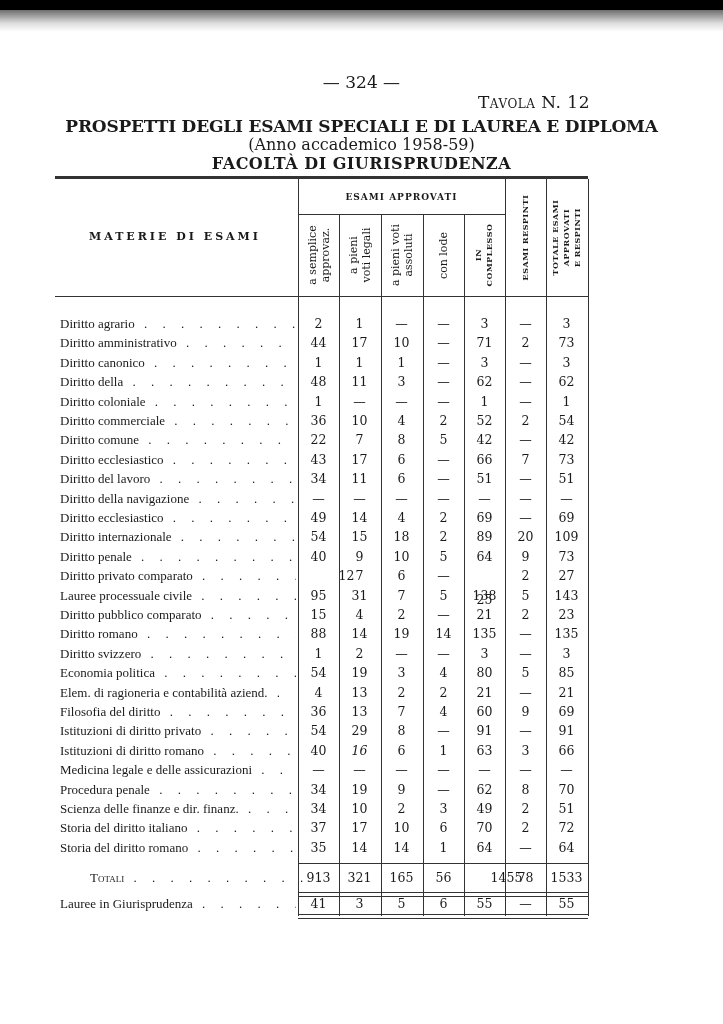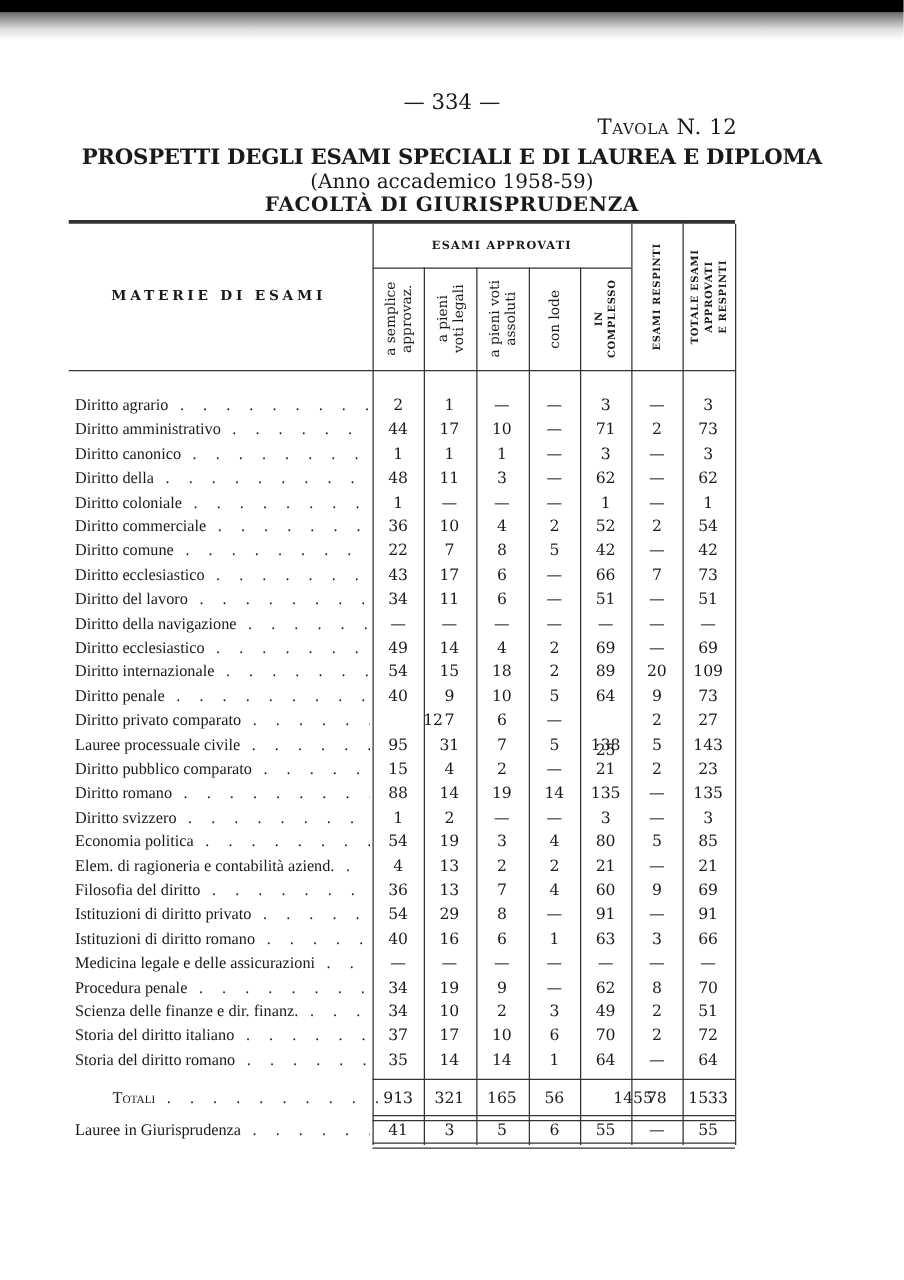--- a/index.html
+++ b/index.html
@@ -28,21 +28,21 @@
   .cell{position:absolute;text-align:center;width:41px;font-size:12.5px;}
   .totali-lbl{font-variant:small-caps;}
   .dbl{position:absolute;height:3px;border-top:1px solid #333;border-bottom:1px solid #333;}
 </style>
 </head>
 <body>
 
 <div class="topband"></div>
 <div class="topnoise"></div>
 
-<div class="page-num">— 334 —</div>
+<div class="page-num">— 324 —</div>
 <div class="tavola">Tavola N. 12</div>
 <div class="title">PROSPETTI DEGLI ESAMI SPECIALI E DI LAUREA E DIPLOMA</div>
 <div class="subtitle">(Anno accademico 1958-59)</div>
 <div class="faculty">FACOLTÀ DI GIURISPRUDENZA</div>
 
 <div id="table">
 
   <div class="rule" style="left:55px;top:176px;width:533px;height:3px;"></div>
   <div class="rule" style="left:55px;top:296px;width:533px;height:1px;"></div>
   <div class="rule" style="left:298px;top:214px;width:207px;height:1px;"></div>
@@ -304,21 +304,21 @@
         <div class="cell" style="left: 279px;">29</div>
         <div class="cell" style="left: 321px;">8</div>
         <div class="cell" style="left: 363px;">—</div>
         <div class="cell" style="left: 404px;">91</div>
         <div class="cell" style="left: 445px;">—</div>
         <div class="cell" style="left: 486px;">91</div>
       </div>
       <div class="row" style="top: 742.8px;">
         <div class="lbl"><span>Istituzioni di diritto romano</span><span class="dots"> . . . . . . . . . . . . . . . . . . . . . . .</span></div>
         <div class="cell" style="left: 238px;">40</div>
-        <div class="cell" style="left: 279px;">16</div>
+        <div class="cell" style="left: 279px; font-style: italic;">16</div>
         <div class="cell" style="left: 321px;">6</div>
         <div class="cell" style="left: 363px;">1</div>
         <div class="cell" style="left: 404px;">63</div>
         <div class="cell" style="left: 445px;">3</div>
         <div class="cell" style="left: 486px;">66</div>
       </div>
       <div class="row" style="top: 762.2px;">
         <div class="lbl"><span>Medicina legale e delle assicurazioni</span><span class="dots"> . . . . . . . . . . . . . . . . . . . . . . .</span></div>
         <div class="cell" style="left: 238px;">—</div>
         <div class="cell" style="left: 279px;">—</div>

